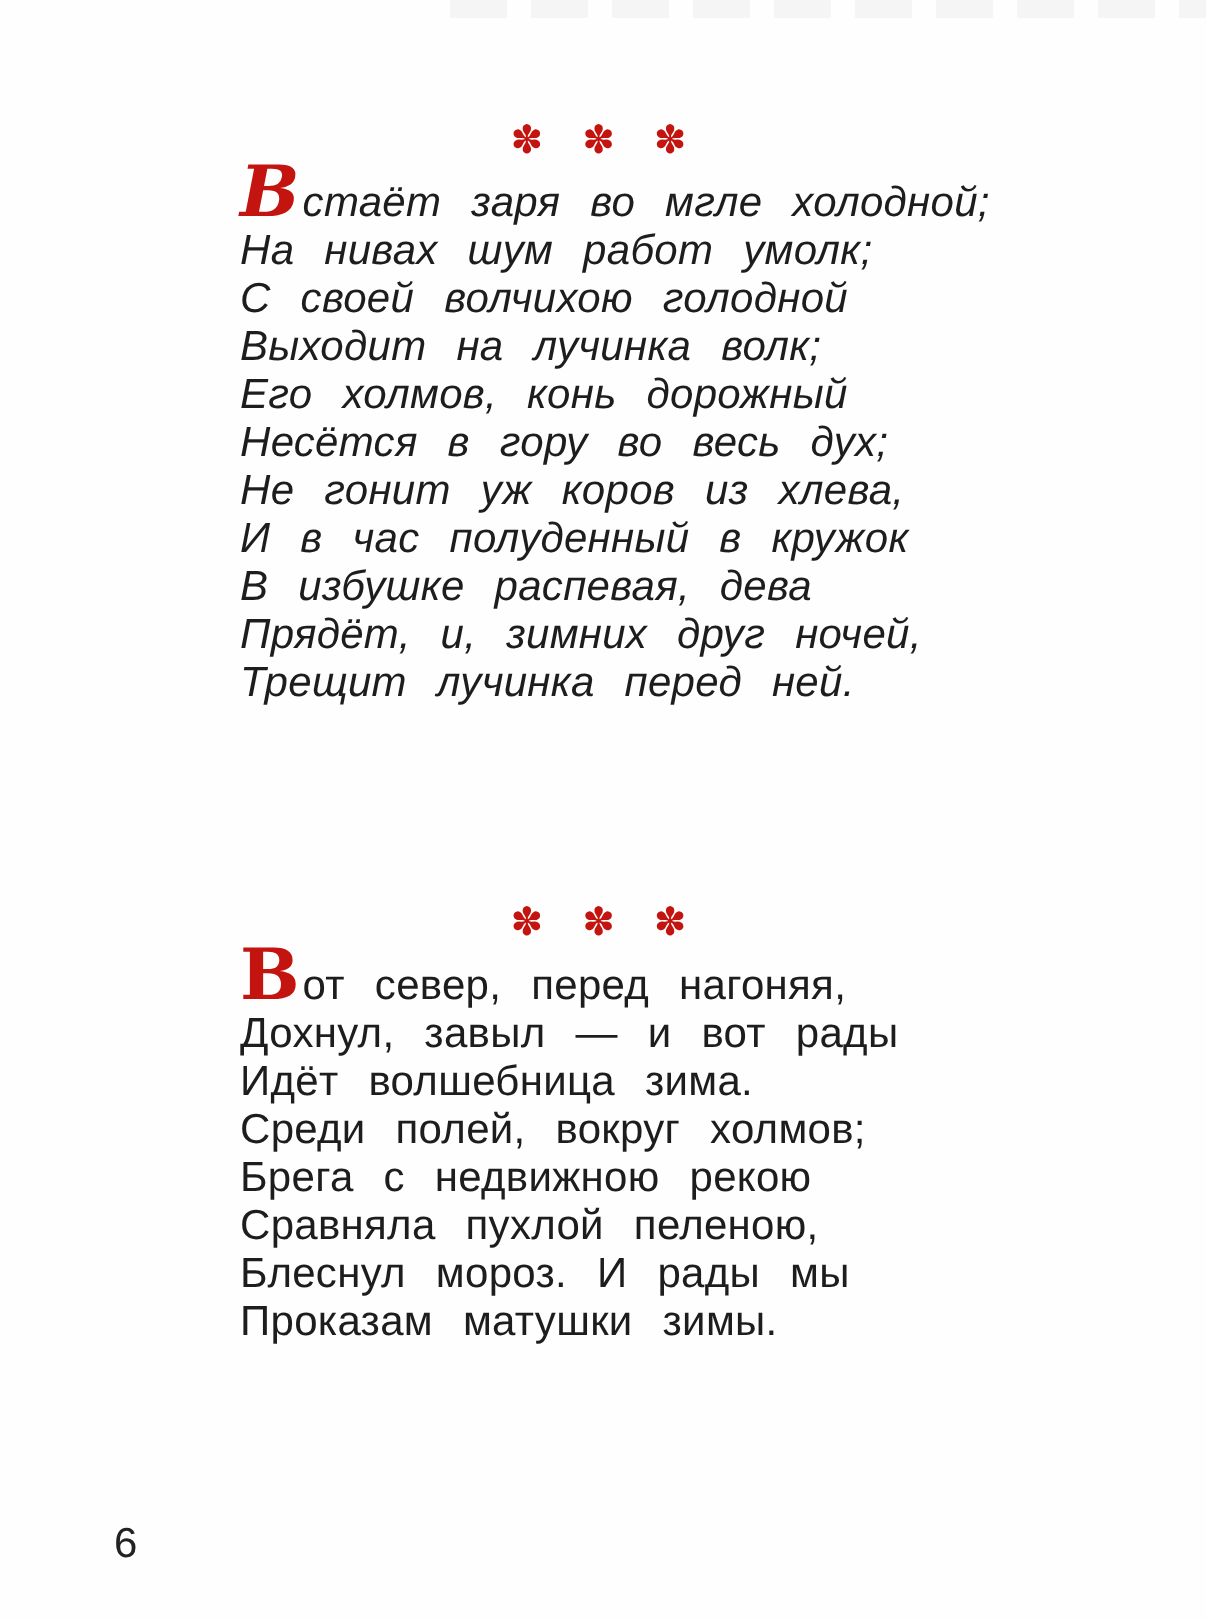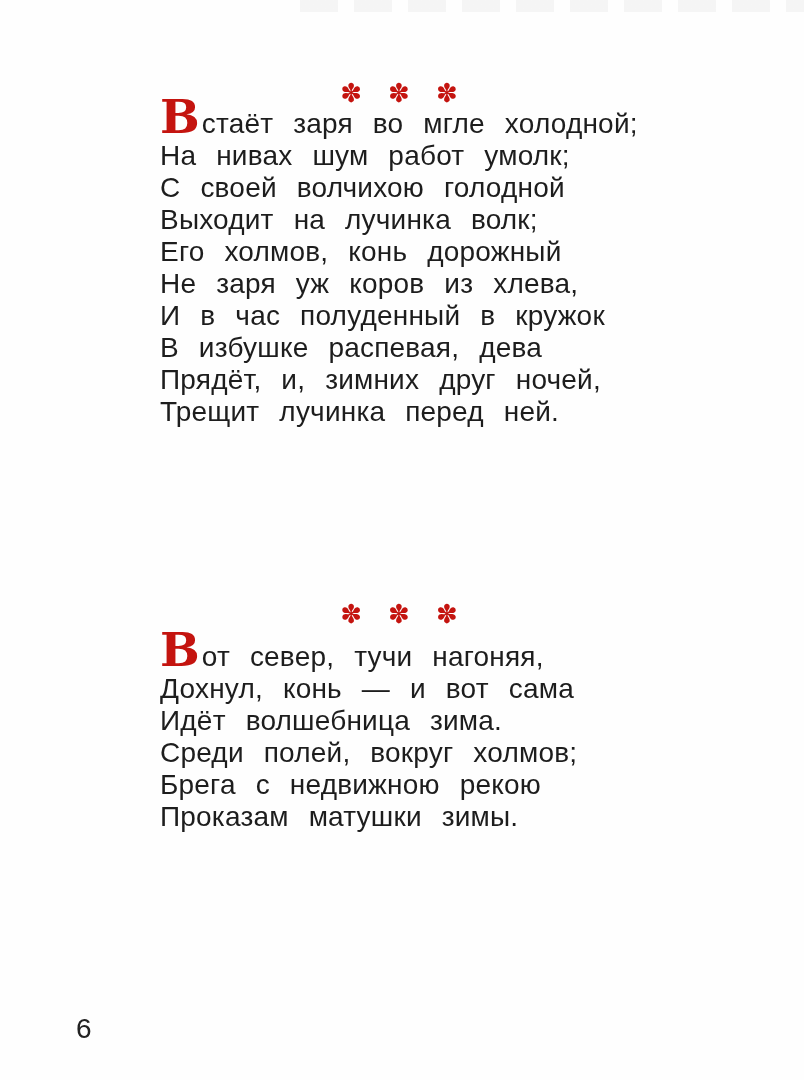--- a/index.html
+++ b/index.html
@@ -47,21 +47,21 @@
   .sep-2 { top: 599px; }
   .poem {
     position: absolute;
     left: 160px;
     width: 560px;
     font-size: 28px;
     line-height: 32px;
     word-spacing: 12px;
     letter-spacing: 0.2px;
   }
-  .poem-1 { top: 108px; }
+  .poem-1 { top: 119px; font-style: italic; }
   .poem-2 { top: 641px; }
   .line {
     white-space: nowrap;
   }
   .dropcap {
     font-family: "DejaVu Serif", serif;
     font-weight: 700;
     font-size: 47px;
     line-height: 0;
     color: #c4140f;
@@ -87,35 +87,38 @@
   <div class="sep sep-1">
     <span class="ast">✽</span><span class="ast">✽</span><span class="ast">✽</span>
   </div>
 
   <div class="poem poem-1">
     <div class="line"><span class="dropcap">В</span><span>стаёт  заря  во  мгле  холодной;</span></div>
     <div class="line">На нивах шум работ умолк;</div>
     <div class="line">С своей волчихою голодной</div>
     <div class="line">Выходит на лучинка волк;</div>
     <div class="line">Его холмов, конь дорожный</div>
-    <div class="line">Не заря уж коров из хлева,</div>
+    <div class="line">Несётся в гору во весь дух;</div>
+    <div class="line">Не гонит уж коров из хлева,</div>
     <div class="line">И в час полуденный в кружок</div>
     <div class="line">В избушке распевая, дева</div>
     <div class="line">Прядёт, и, зимних друг ночей,</div>
     <div class="line">Трещит лучинка перед ней.</div>
   </div>
 
   <div class="sep sep-2">
     <span class="ast">✽</span><span class="ast">✽</span><span class="ast">✽</span>
   </div>
 
   <div class="poem poem-2">
-    <div class="line"><span class="dropcap">В</span><span>от  север,  тучи  нагоняя,</span></div>
-    <div class="line">Дохнул, конь — и вот сама</div>
+    <div class="line"><span class="dropcap">В</span><span>от  север,  перед  нагоняя,</span></div>
+    <div class="line">Дохнул, завыл — и вот рады</div>
     <div class="line">Идёт волшебница зима.</div>
     <div class="line">Среди полей, вокруг холмов;</div>
     <div class="line">Брега с недвижною рекою</div>
+    <div class="line">Сравняла пухлой пеленою,</div>
+    <div class="line">Блеснул мороз. И рады мы</div>
     <div class="line">Проказам матушки зимы.</div>
   </div>
 
   <div class="page-number">6</div>
 
 </div>
 
 </body></html>

